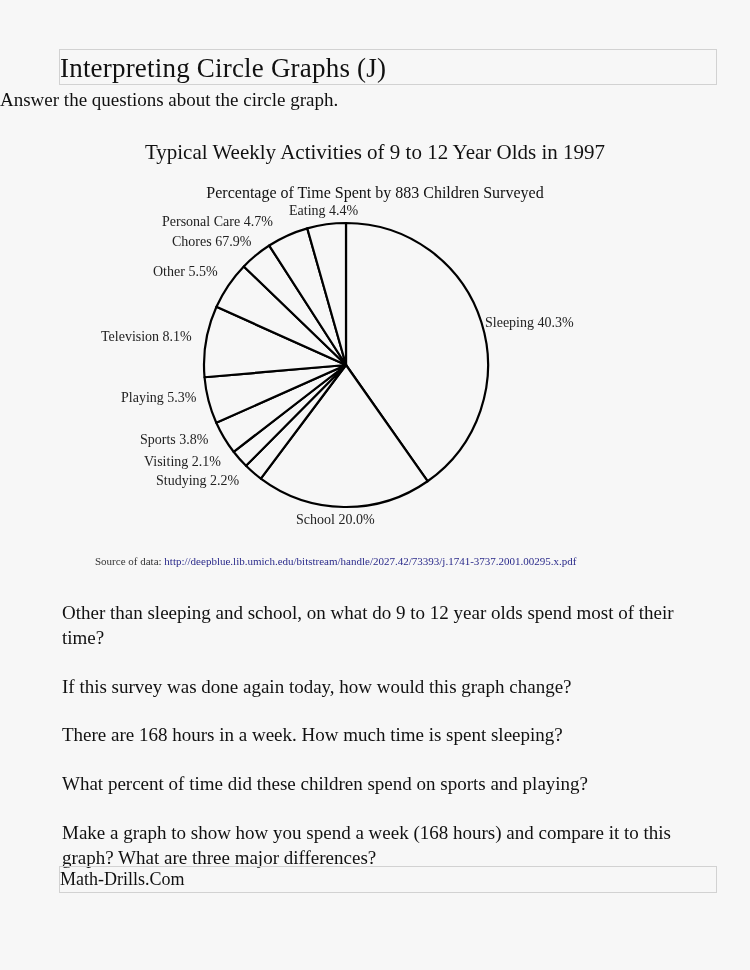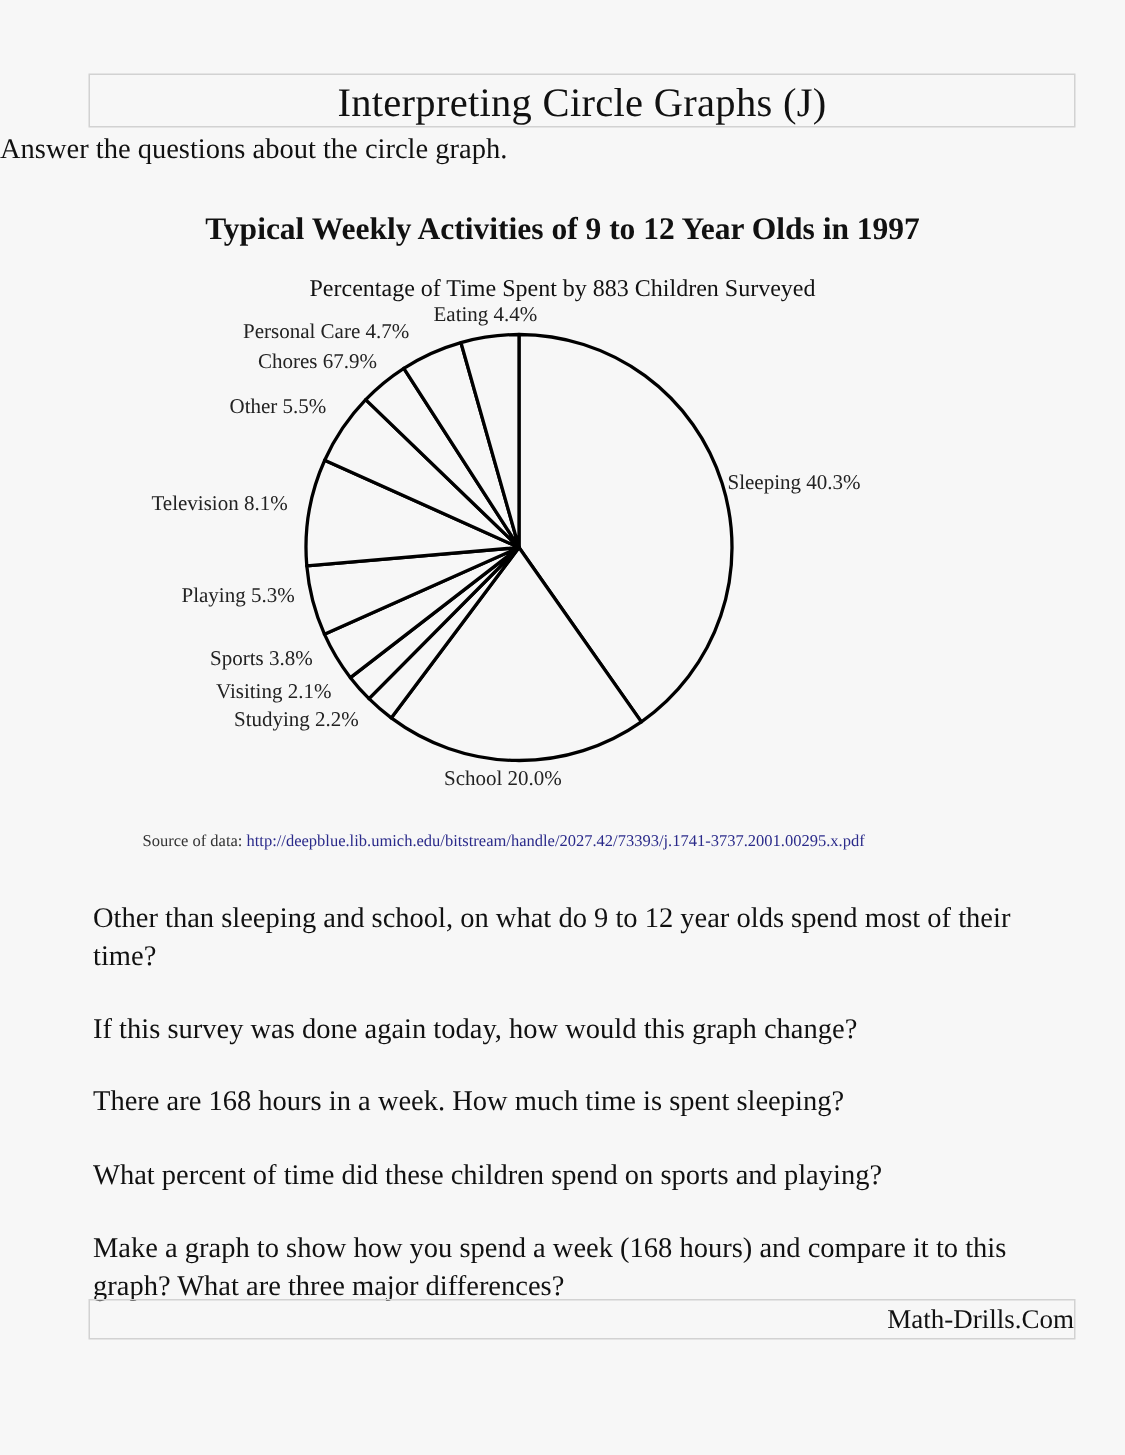--- a/index.html
+++ b/index.html
@@ -3,52 +3,51 @@
 <meta charset="utf-8">
 <style>
   html, body { margin: 0; padding: 0; }
   body {
     width: 750px; height: 970px; background: #f7f7f7;
     font-family: "Liberation Serif", "DejaVu Serif", serif; color: #111;
     position: relative; overflow: hidden;
   }
   .title-box {
     position: absolute; left: 59px; top: 49px; width: 656px; height: 34px;
-    border: 1px solid #d2d2d2; text-align: center;
+    border: 1px solid #d2d2d2; text-align: left;
     font-size: 27px; line-height: 36px; letter-spacing: 0.2px;
   }
   .instructions {
     position: absolute; left: 0; top: 89px; width: 750px; text-align: left;
     font-size: 19px;
   }
   .chart-title {
     position: absolute; left: 0; top: 140px; width: 750px; text-align: center;
     font-size: 21px;
-    font-weight: bold;
   }
   .chart-subtitle {
     position: absolute; left: 0; top: 184px; width: 750px; text-align: center;
     font-size: 16px;
   }
   #pie { position: absolute; left: 0; top: 0; }
   .slice-label {
     position: absolute; font-size: 14px; white-space: nowrap; color: #222;
   }
   .source {
     position: absolute; left: 95px; top: 555px; font-size: 11px; color: #333;
     white-space: nowrap;
     text-align: center;
   }
   .source a { color: #2a2a8a; text-decoration: none; }
   .question {
     position: absolute; left: 62px; width: 650px; font-size: 19px; line-height: 25px;
   }
   .footer-box {
     position: absolute; left: 59px; top: 866px; width: 656px; height: 25px;
-    border: 1px solid #d2d2d2; text-align: right; font-size: 18px; line-height: 25px;
+    border: 1px solid #d2d2d2; text-align: left; font-size: 18px; line-height: 25px;
   }
 </style>
 </head>
 <body>
 
 <div class="title-box">Interpreting Circle Graphs (J)</div>
 <div class="instructions">Answer the questions about the circle graph.</div>
 
 <div class="chart-title">Typical Weekly Activities of 9 to 12 Year Olds in 1997</div>
 <div class="chart-subtitle">Percentage of Time Spent by 883 Children Surveyed</div>

